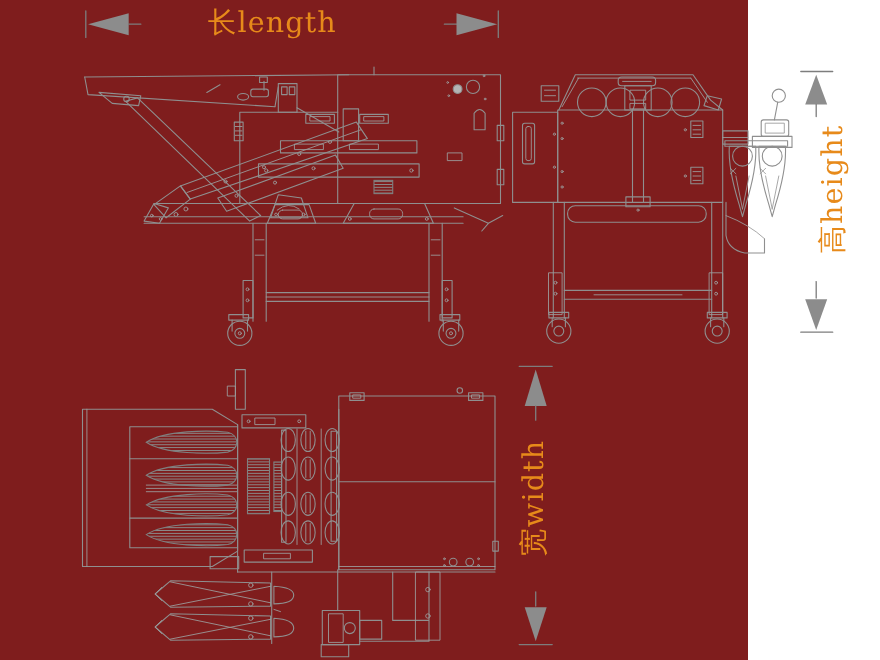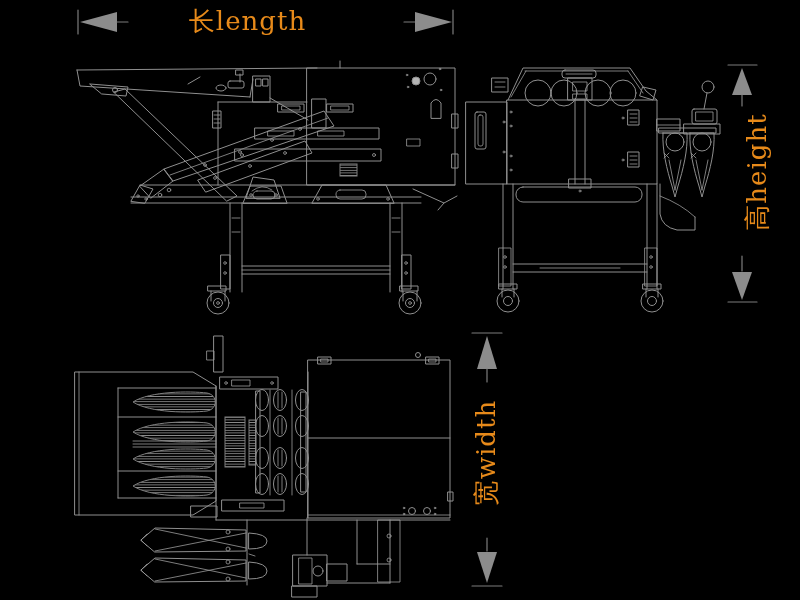--- a/index.html
+++ b/index.html
@@ -1,17 +1,17 @@
 <!DOCTYPE html>
 <html><head>
 <meta charset="utf-8">
 <style>
   html,body{margin:0;padding:0;}
   body{width:800px;height:600px;background:#ffffff;overflow:hidden;}
-  .stage{position:relative;width:800px;height:600px;background:#000000;font-family:"DejaVu Serif", serif;}
+  .stage{position:relative;width:680px;height:600px;background:#7f1d1d;font-family:"DejaVu Serif", serif;}
   svg{position:absolute;left:0;top:0;}
   .ln{fill:none;stroke:#8f8f8f;stroke-width:1;stroke-linecap:round;stroke-linejoin:round;}
   .ln2{fill:none;stroke:#9c9c9c;stroke-width:0.8;stroke-linecap:round;stroke-linejoin:round;}
   .fillg{fill:#b4b4b4;stroke:#8f8f8f;stroke-width:1;}
   .hat{fill:url(#hatch);stroke:#7f7f7f;stroke-width:1;}
   .arr{fill:#8c8c8c;stroke:none;}
   .dln{fill:none;stroke:#7d7d7d;stroke-width:1.2;stroke-linecap:round;}
   .dim-label{position:absolute;color:#e78a1a;font-size:26px;letter-spacing:1px;
              text-align:center;white-space:nowrap;line-height:30px;}
   .dim-label.vert{transform:rotate(-90deg);}

